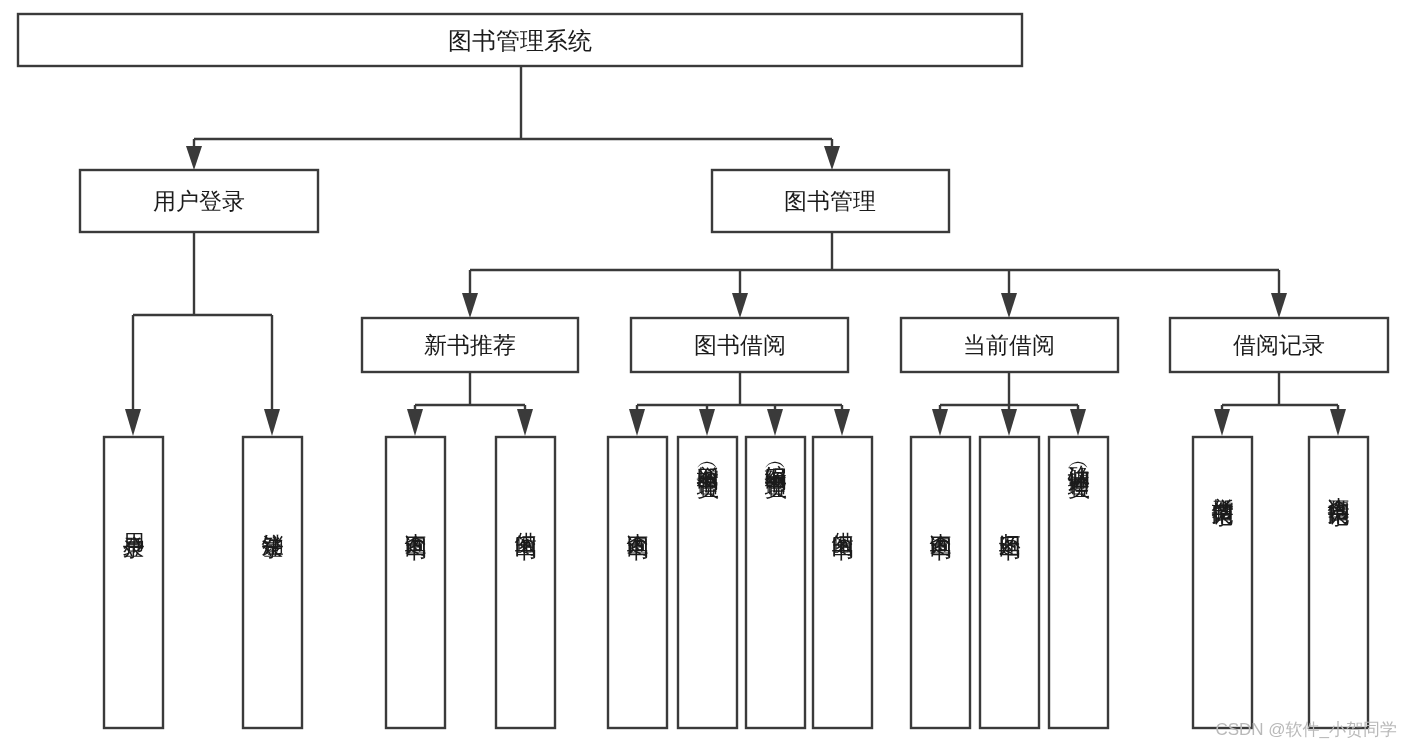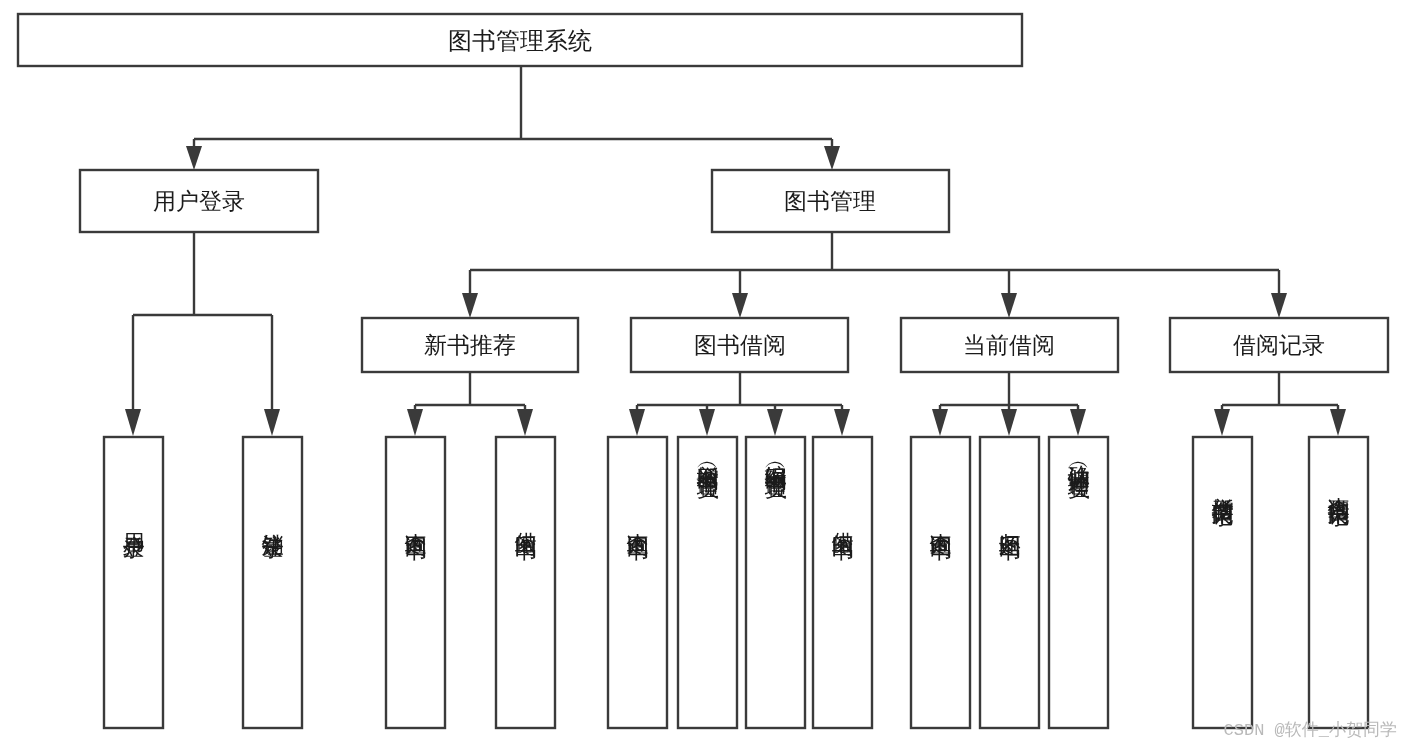--- a/index.html
+++ b/index.html
@@ -68,21 +68,21 @@
     line-height: 1.12;
     color: #1b1b1b;
     letter-spacing: 2px;
     white-space: nowrap;
     text-align: start;
   }
   .watermark {
     position: absolute;
     right: 8px;
     bottom: 6px;
-    font-family: Liberation Mono, monospace;
+    font-family: Liberation Sans, sans-serif;
     font-size: 17px;
     color: #b9b9b9;
     white-space: nowrap;
     pointer-events: none;
   }
 </style>
 </head>
 <body>
 
 <div id="diagram-root">

